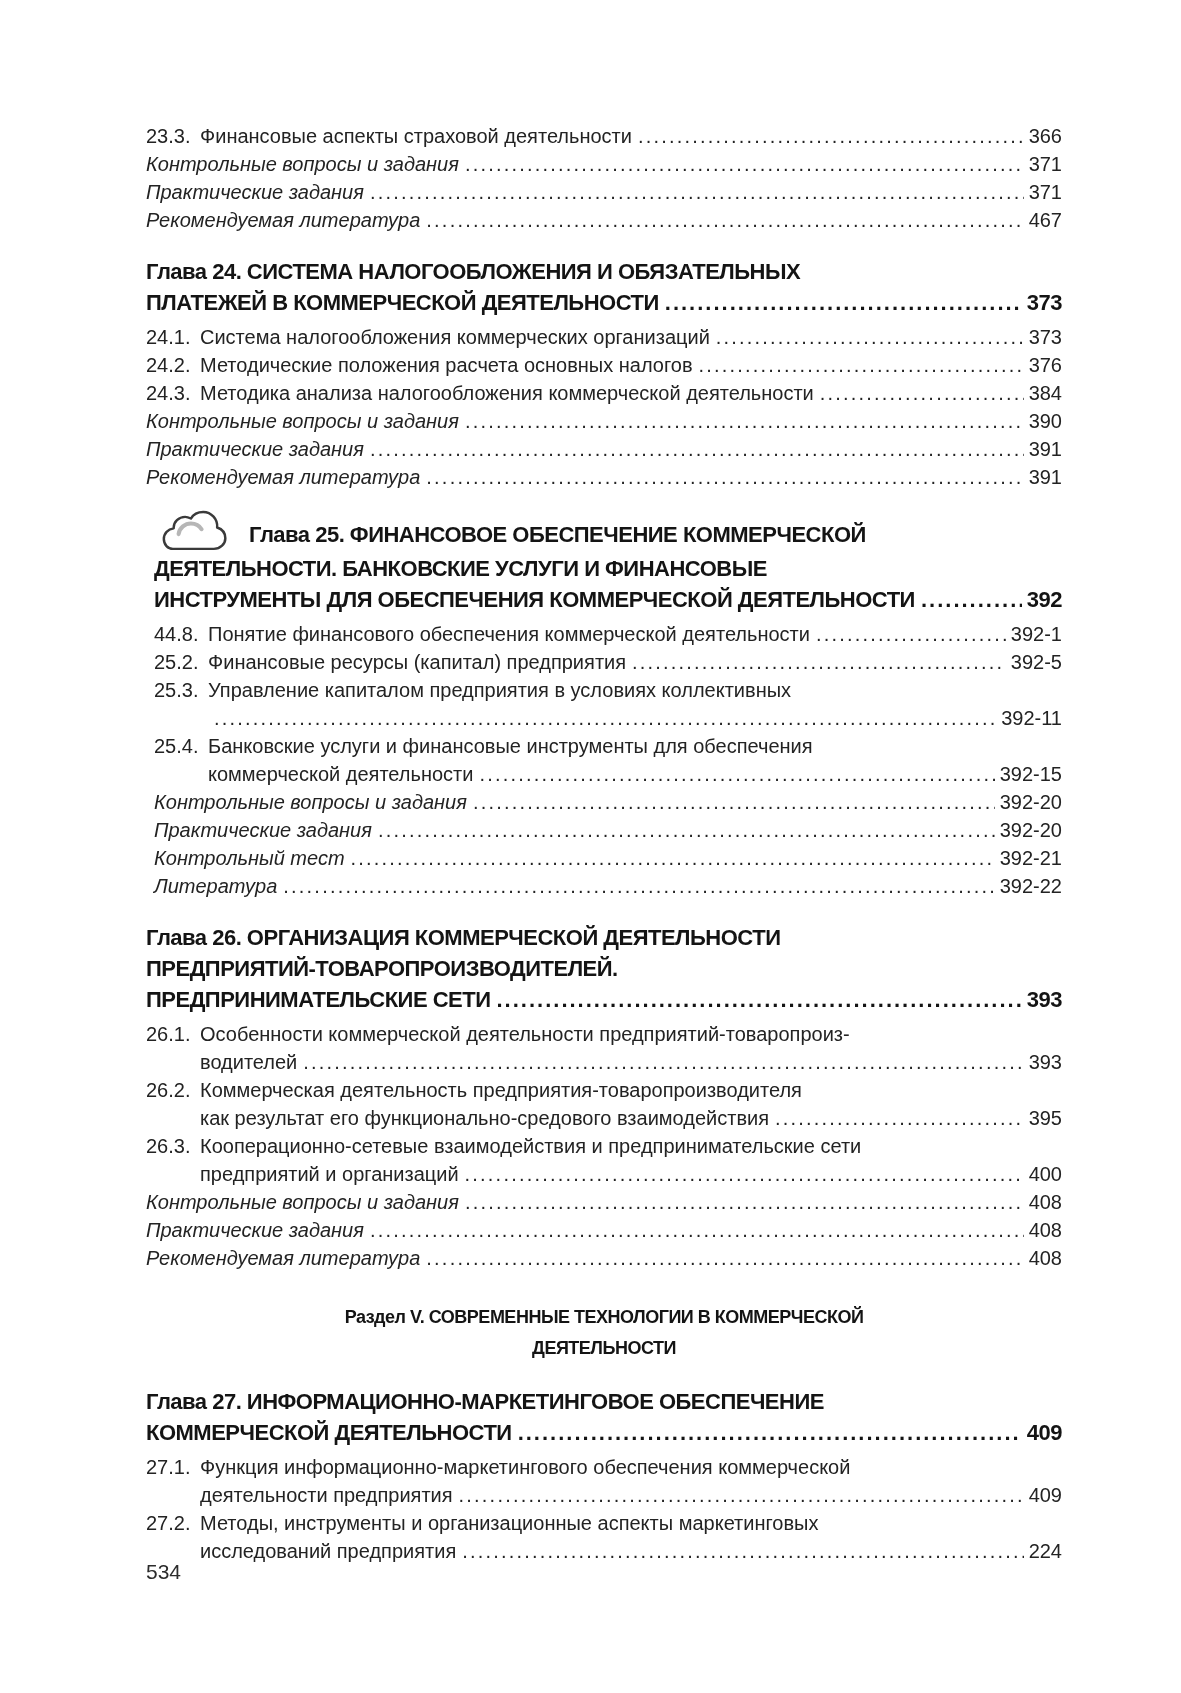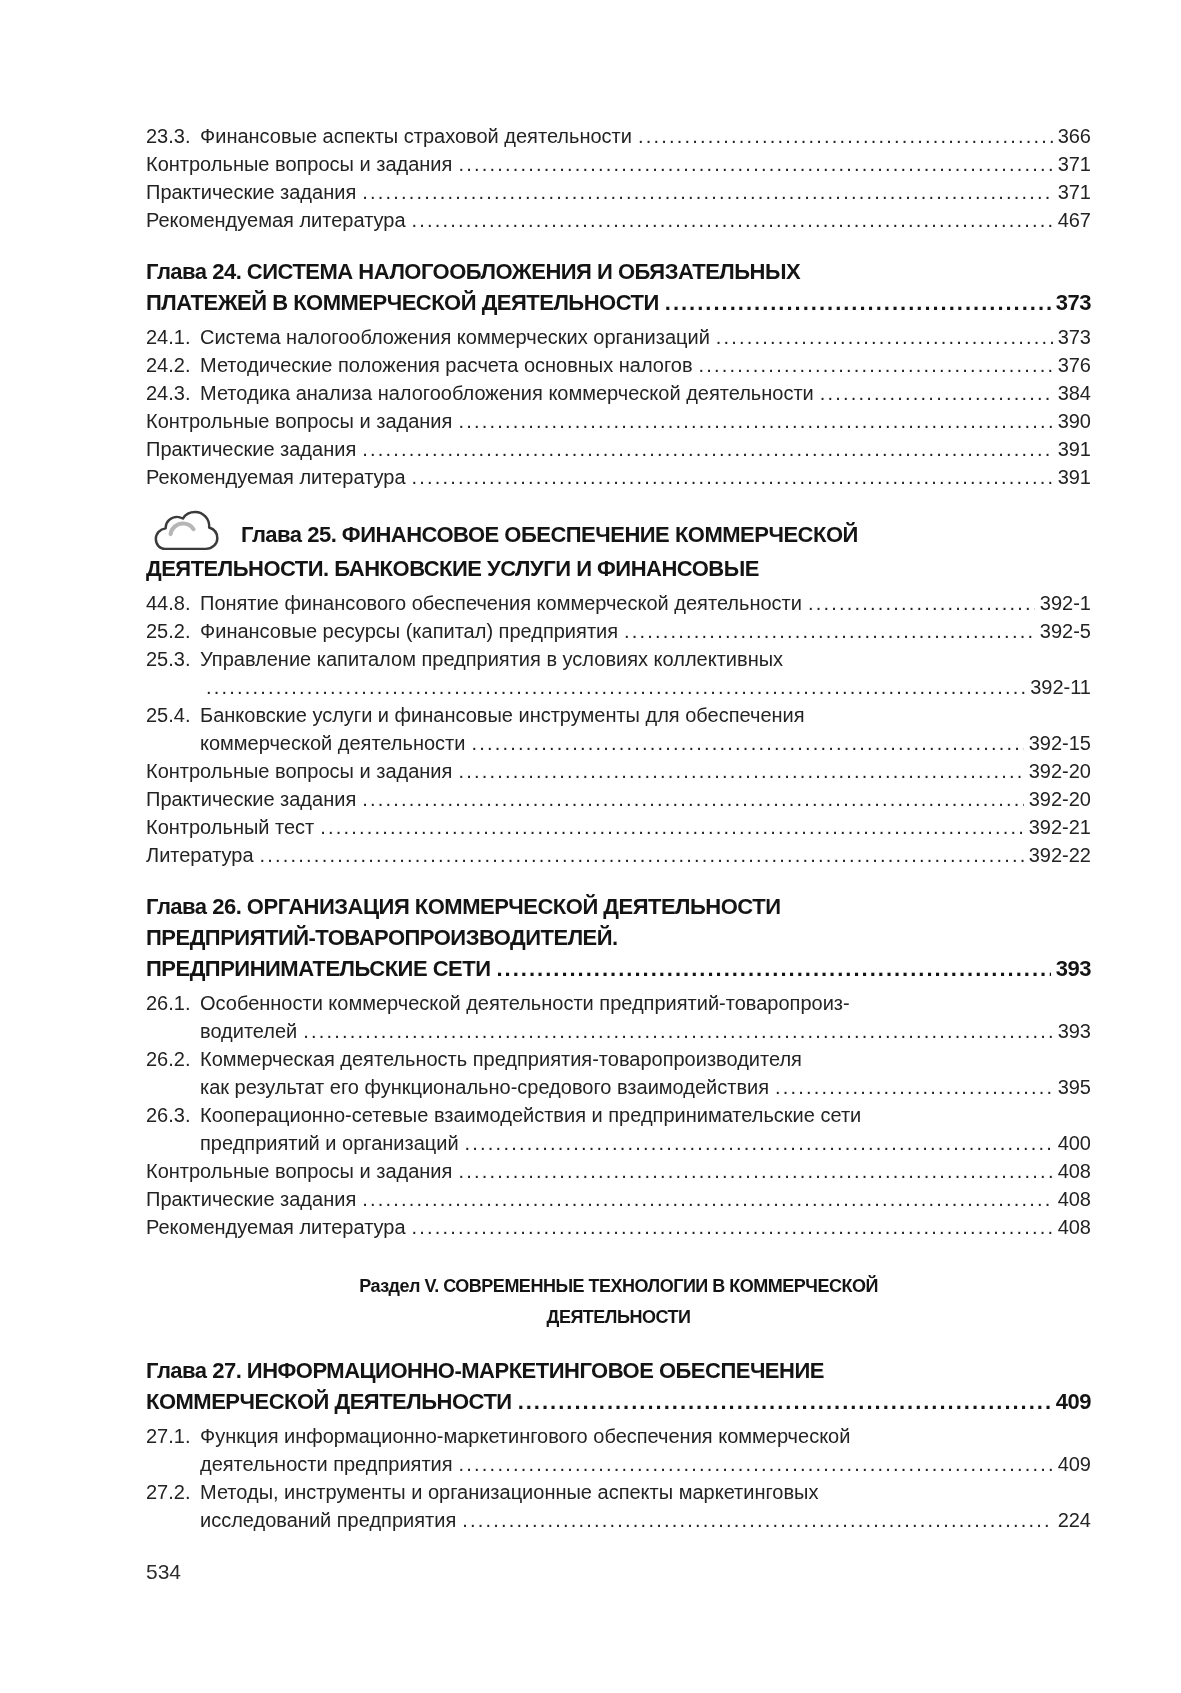--- a/index.html
+++ b/index.html
@@ -6,27 +6,27 @@
   body {
     width: 1181px; height: 1693px;
     background: #ffffff;
     position: relative;
     font-family: "Liberation Sans", "DejaVu Sans", sans-serif;
     color: #232323;
     overflow: hidden;
   }
   .page-inner {
     position: absolute; inset: 0;
-    padding: 122px 90px 0 146px;
+    padding: 122px 119px 0 146px;
     box-sizing: border-box;
   }
   
   .sec { margin: 0; }
   .sec-chapter { margin-top: 22px; }
-  .sec-chapter-25 { margin-top: 16px; }
+  .sec-chapter-25 { margin-top: 16px; margin-left: 8px; }
   .sec-part { margin-top: 30px; margin-bottom: 0; }
   
   .ch-heading { margin-bottom: 5px; color: #141414; }
   .ch-line {
     font-size: 22px; line-height: 31px; font-weight: bold;
     letter-spacing: -0.5px; white-space: nowrap;
   }
   .ch-line.flexrow { display: flex; align-items: center; }
   .ch-label { flex: 0 0 auto; white-space: nowrap; }
   .ch-pg { flex: 0 0 auto; font-weight: bold; }
@@ -35,21 +35,21 @@
     font-size: 18px; line-height: 31px; font-weight: bold;
     letter-spacing: -0.5px; text-align: center; color: #141414;
   }
   
   .entry { display: flex; align-items: flex-start; font-size: 20px; line-height: 28px; }
   .entry .num { flex: 0 0 54px; white-space: nowrap; }
   .entry .body { flex: 1 1 auto; min-width: 0; }
   .entry .cont { white-space: nowrap; }
   .lastrow { display: flex; align-items: center; }
   .lbl { flex: 0 0 auto; white-space: nowrap; }
-  .italic .lbl { }
+  .italic .lbl { font-style: italic; }
   .pg { flex: 0 0 auto; }
   
   .dots {
     flex: 1 1 0; min-width: 10px; overflow: hidden;
     white-space: nowrap; margin: 0 5px 0 6px;
   }
   .dots::after {
     content: "......................................................................................................................................................................................................................";
     letter-spacing: 2.2px; font-style: normal;
   }
@@ -173,20 +173,25 @@
           </div>
         </div>
       </div>
       <div class="sec sec-chapter sec-chapter-25">
         <div class="ch-heading">
           <div class="ch-line"><svg viewBox="0 0 100 56" class="cloud">
               <path d="M23 51 h50 c8 0 14-6 14-13 0-6-4-11-10-13 1-10-7-19-17-19-6 0-12 3-15 8-2-1-5-2-7-2-8 0-14 6-14 13 0 0 0 1 0 1-7 1-12 6-12 13 0 7 5 12 11 12 z" fill="#ffffff" stroke="#3a3a3a" stroke-width="3" stroke-linejoin="round"></path>
               <path d="M30 33 c1-8 8-13 15-13 5 0 10 2 13 7" fill="none" stroke="#b6b6b6" stroke-width="5" stroke-linecap="round"></path>
             </svg><span>Глава 25. ФИНАНСОВОЕ ОБЕСПЕЧЕНИЕ КОММЕРЧЕСКОЙ</span></div>
           <div class="ch-line"><span>ДЕЯТЕЛЬНОСТИ. БАНКОВСКИЕ УСЛУГИ И ФИНАНСОВЫЕ</span></div>
+          <div class="ch-line flexrow">
+            <span class="ch-label">ИНСТРУМЕНТЫ ДЛЯ ОБЕСПЕЧЕНИЯ КОММЕРЧЕСКОЙ ДЕЯТЕЛЬНОСТИ</span>
+            <span class="dots"></span>
+            <span class="ch-pg">392</span>
+          </div>
         </div>
         <div class="entry">
           <span class="num">44.8.</span>
           <div class="body">
             <div class="lastrow ">
               <span class="lbl">Понятие финансового обеспечения коммерческой деятельности</span>
               <span class="dots"></span>
               <span class="pg">392-1</span>
             </div>
           </div>

